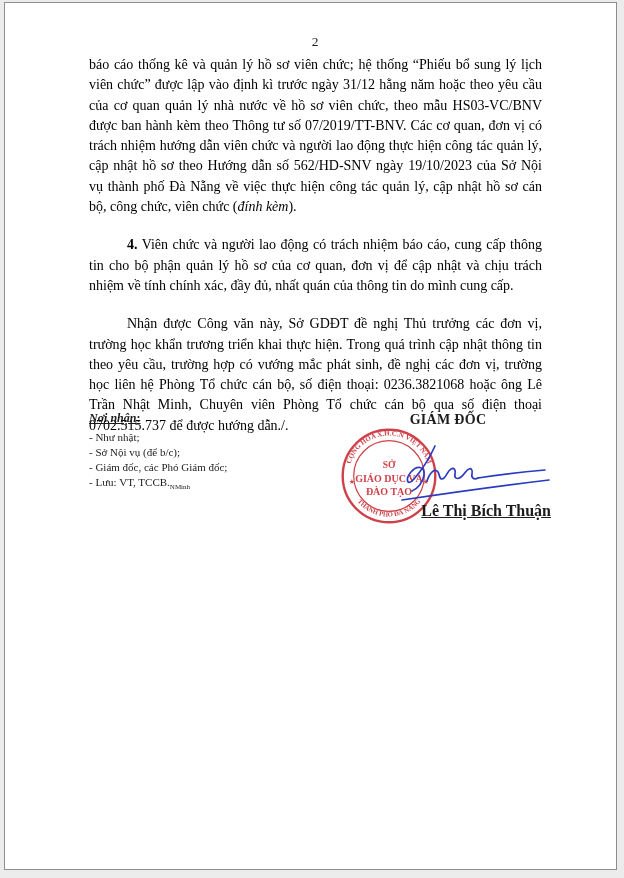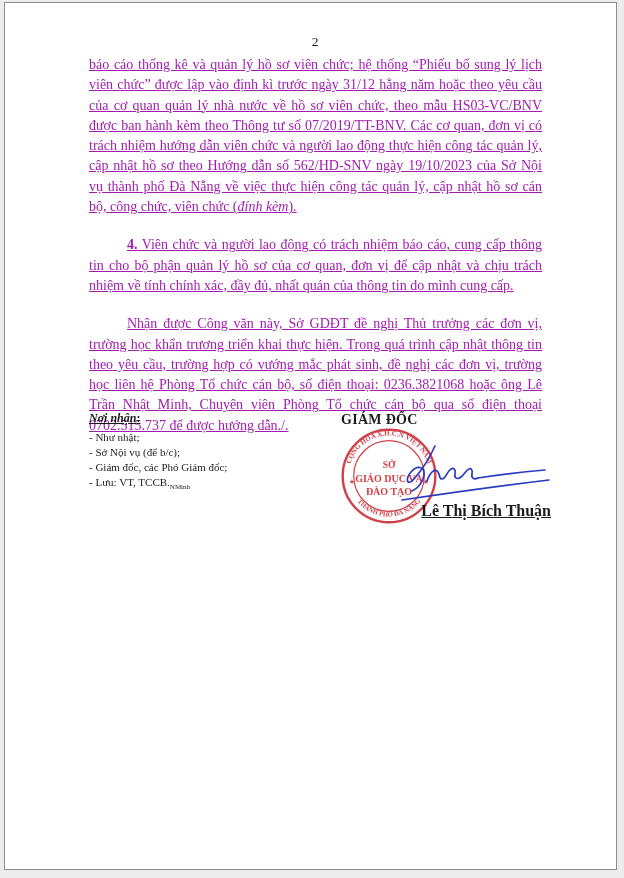--- a/index.html
+++ b/index.html
@@ -16,35 +16,35 @@
     background: #ffffff;
     border: 1px solid #8d8d8d;
   }
   .page-number {
     position: absolute; top: 31px; left: 84px; width: 452px;
     text-align: center; font-size: 13.5px; color: #1c1c1c;
   }
   .body-text {
     position: absolute; top: 52px; left: 84px; width: 453px;
     font-size: 14px; line-height: 20.3px;
-    text-align: justify; color: #a21caf; text-decoration: underline;
+    text-align: justify; color: #000000;
   }
   .body-text p { margin: 0 0 6px 0; }
   .body-text p.indent { text-indent: 38px; margin-top: 18px; }
   .b { font-weight: bold; }
   .i { font-style: italic; }
   .recipients { position: absolute; left: 84px; top: 408px; color: #1c1c1c; }
   .recipients-header { font-size: 12px; margin-bottom: 4px; text-decoration: underline; }
   .recipients-header .hdr-main { font-weight: bold; font-style: italic; }
   .recipients-header .hdr-colon { font-weight: bold; }
   .recipient-item { font-size: 11px; line-height: 15px; }
   .recipient-item sub { font-size: 7px; text-align: right; }
   .sig-title {
     position: absolute; left: 336px; top: 409px; width: 214px;
-    font-weight: bold; font-size: 14px;
+    text-align: center; font-weight: bold; font-size: 14px;
     color: #1c1c1c; letter-spacing: 0.3px;
   }
   .stamp { position: absolute; left: 334px; top: 423px; width: 100px; height: 100px; }
   .signature { position: absolute; left: 392px; top: 436px; width: 158px; height: 66px; }
   .sig-name {
     position: absolute; left: 332px; top: 499px; width: 214px;
     text-align: right; font-weight: bold; font-size: 16px; color: #1c1c1c; text-decoration: underline;
   }
   .stamp text { font-family: "Liberation Serif", serif; }
 </style>

